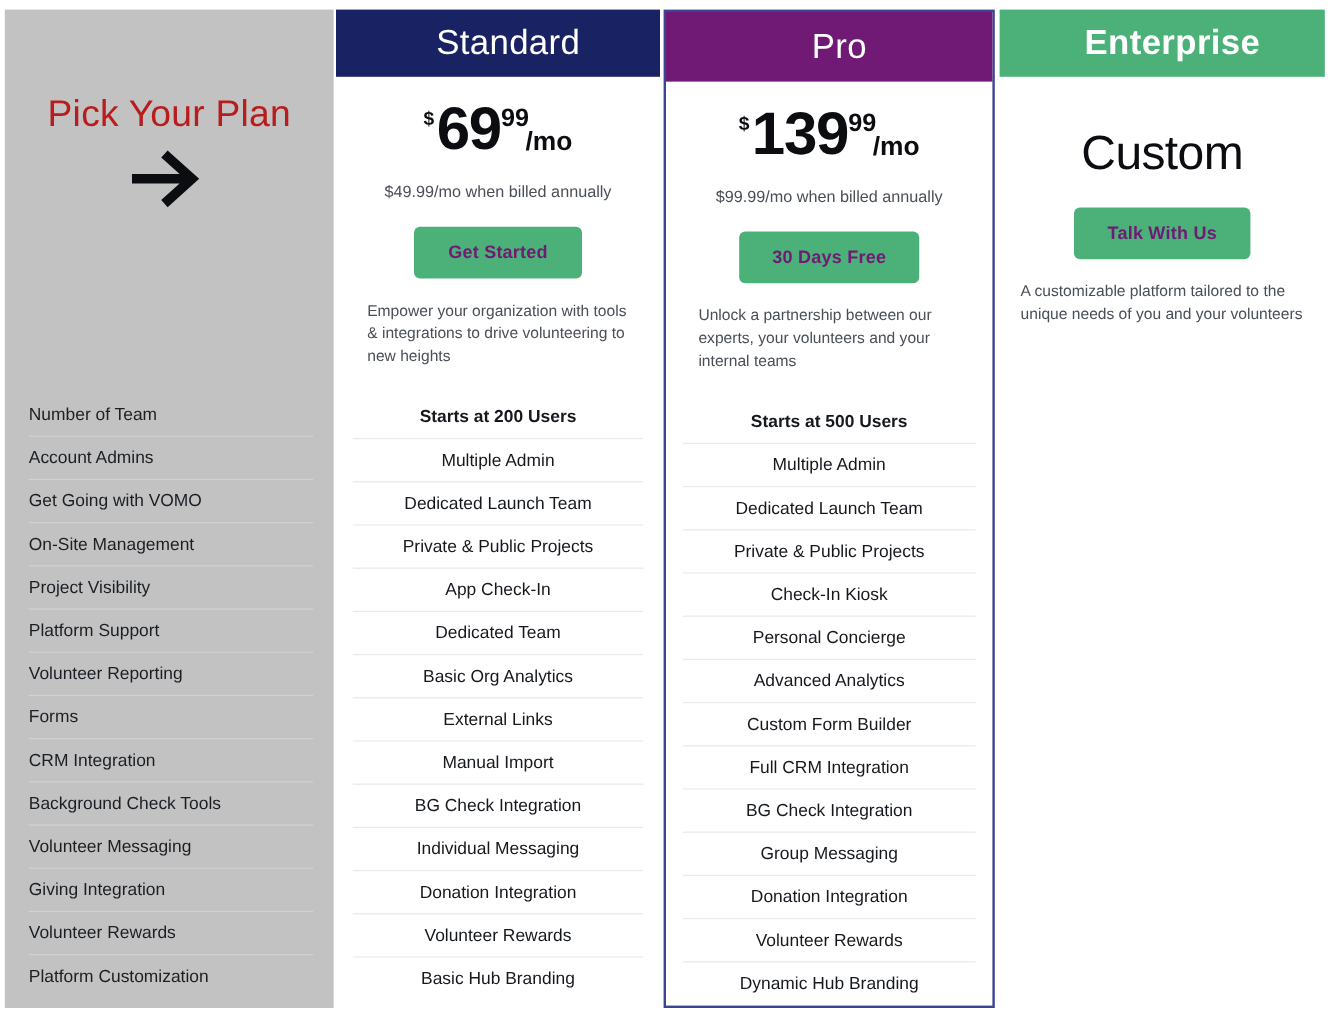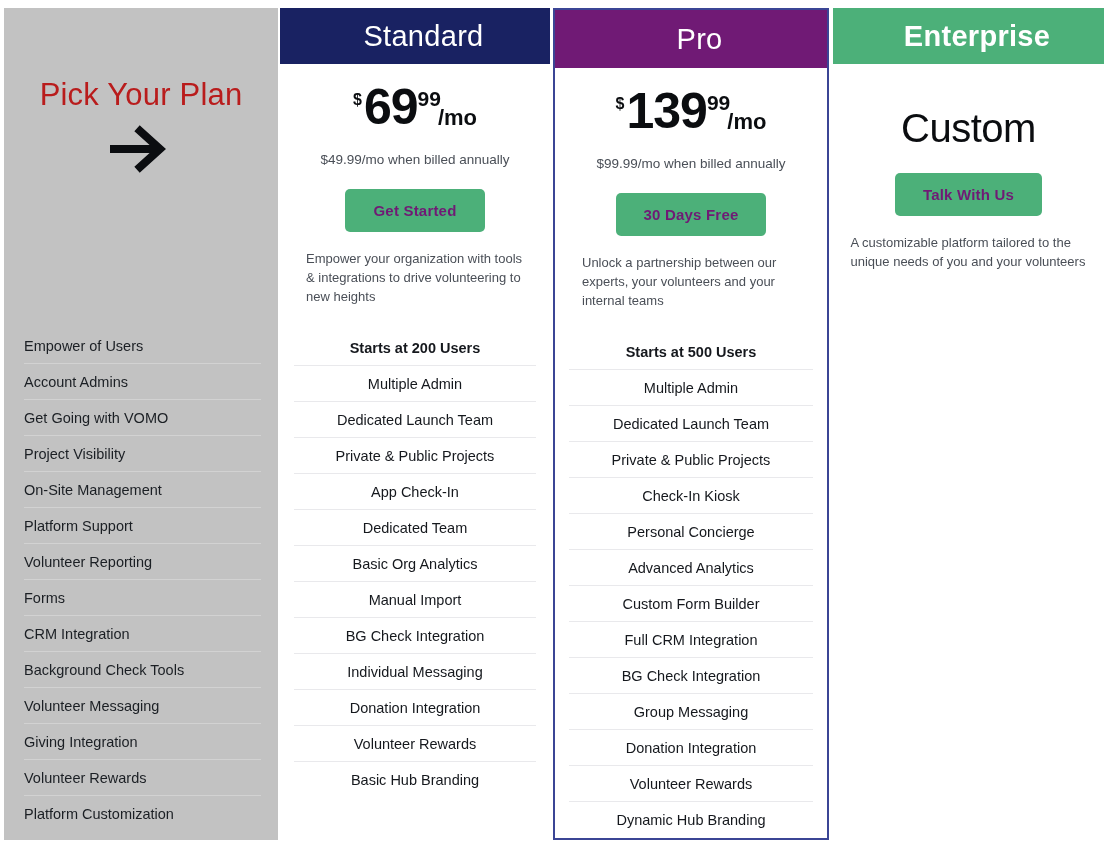--- a/index.html
+++ b/index.html
@@ -193,25 +193,25 @@
   <div class="sidebar">
     <div class="sidebar-head">
       <div class="sidebar-title">Pick Your Plan</div>
       <div class="arrow-wrap">
         <svg width="62" height="54" viewBox="0 0 62 54" aria-hidden="true">
           <path d="M4 27 H46 M30 9 L50 27 L30 45" stroke="#0b0d10" stroke-width="8" fill="none" stroke-linecap="square" stroke-linejoin="miter"></path>
         </svg>
       </div>
     </div>
     <div class="feature-list">
-      <div class="frow">Empower of Users</div>
+      <div class="frow">Number of Team</div>
       <div class="frow">Account Admins</div>
       <div class="frow">Get Going with VOMO</div>
+      <div class="frow">On-Site Management</div>
       <div class="frow">Project Visibility</div>
-      <div class="frow">On-Site Management</div>
       <div class="frow">Platform Support</div>
       <div class="frow">Volunteer Reporting</div>
       <div class="frow">Forms</div>
       <div class="frow">CRM Integration</div>
       <div class="frow">Background Check Tools</div>
       <div class="frow">Volunteer Messaging</div>
       <div class="frow">Giving Integration</div>
       <div class="frow">Volunteer Rewards</div>
       <div class="frow">Platform Customization</div>
     </div>
@@ -233,20 +233,21 @@
       <div class="blurb">Empower your organization with tools &amp; integrations to drive volunteering to new heights</div>
     </div>
     <div class="col-rows">
       <div class="crow first">Starts at 200 Users</div>
       <div class="crow">Multiple Admin</div>
       <div class="crow">Dedicated Launch Team</div>
       <div class="crow">Private &amp; Public Projects</div>
       <div class="crow">App Check-In</div>
       <div class="crow">Dedicated Team</div>
       <div class="crow">Basic Org Analytics</div>
+      <div class="crow">External Links</div>
       <div class="crow">Manual Import</div>
       <div class="crow">BG Check Integration</div>
       <div class="crow">Individual Messaging</div>
       <div class="crow">Donation Integration</div>
       <div class="crow">Volunteer Rewards</div>
       <div class="crow">Basic Hub Branding</div>
     </div>
   </div>
 
   <div class="col col-pro">

